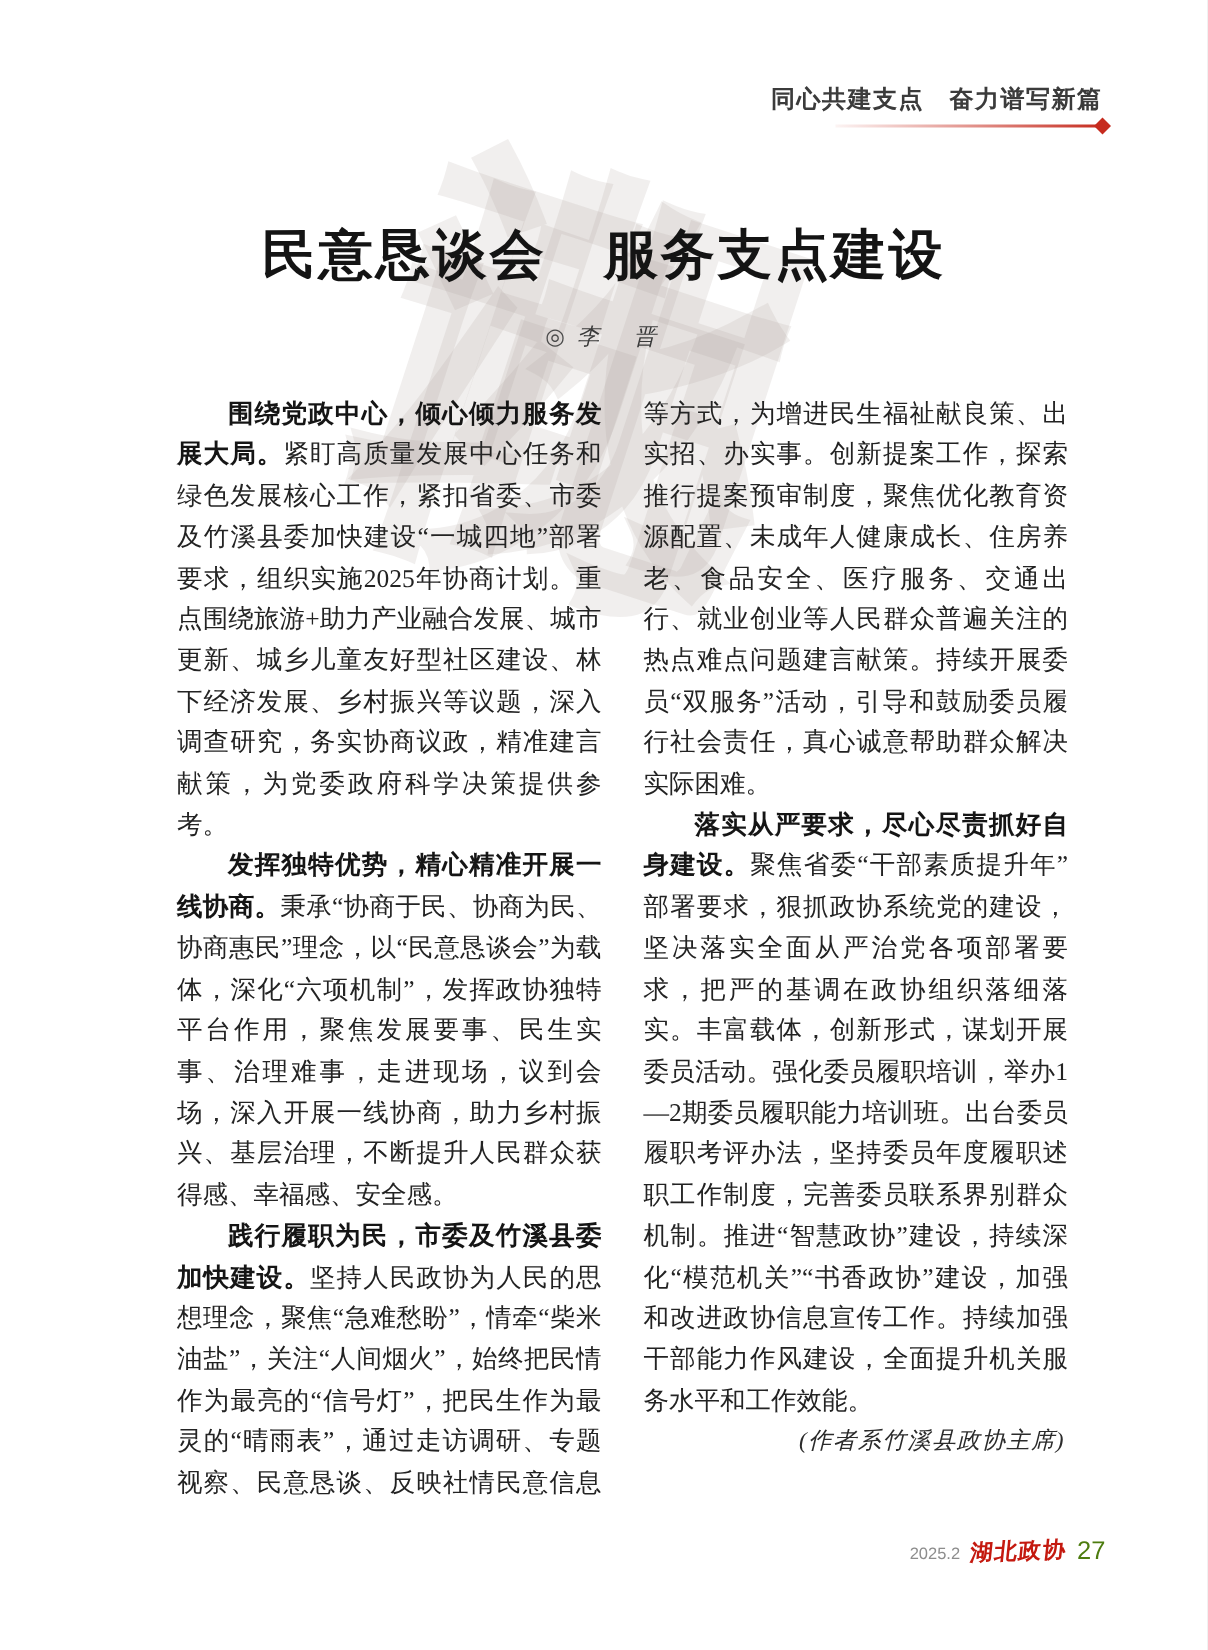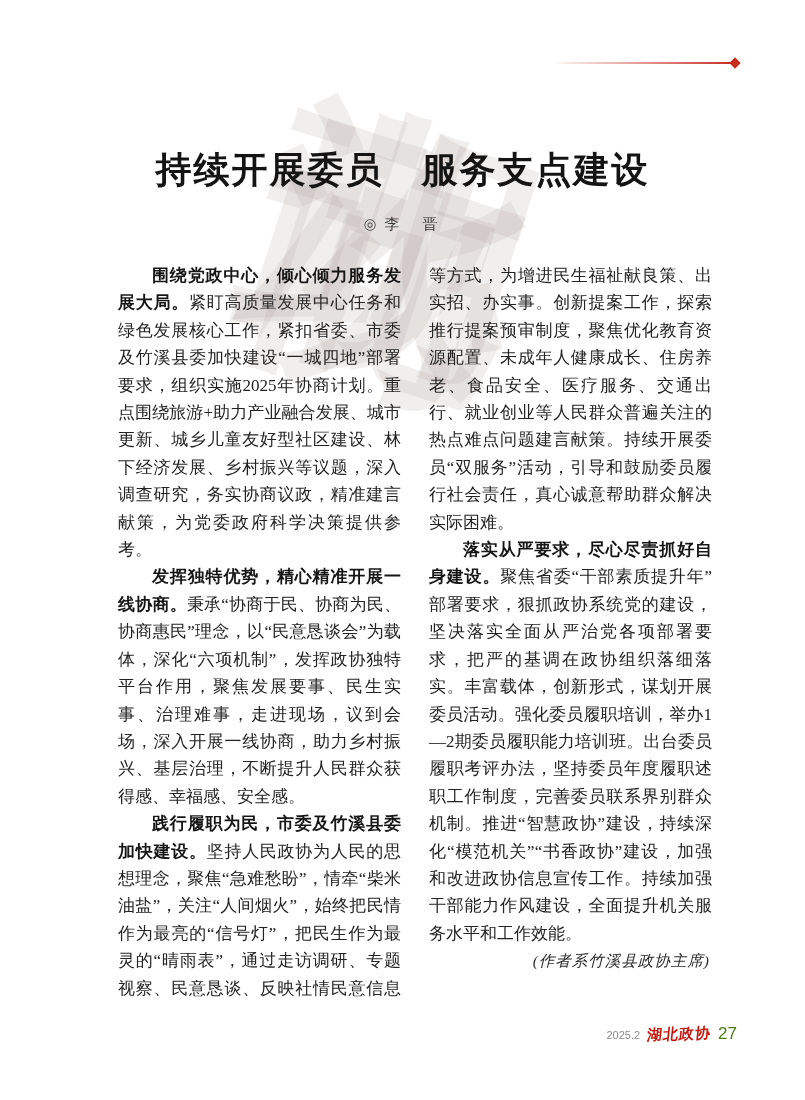--- a/index.html
+++ b/index.html
@@ -62,20 +62,21 @@
     font-weight:900;
     letter-spacing:2px;
     color:#141414;
     font-family:"Liberation Serif","DejaVu Serif",serif;
   }
   .author-line{
     margin-top:20px;
     font-size:15px;
     letter-spacing:4px;
     color:#3a3a3a;
+    font-style:italic;
   }
   .author-marker{color:#4a4a4a;margin-right:4px;}
   
   .columns{
     position:absolute;
     top:262px;left:118px;
     width:594px;height:762px;
     column-count:2;
     column-gap:28px;
     font-size:17px;
@@ -129,27 +130,28 @@
   }
 </style>
 </head>
 <body>
 
 <div class="page">
 
   <div class="watermark" aria-hidden="true">湖北政协</div>
 
   <div class="page-header">
+    <div class="section-title">同心共建支点　奋力谱写新篇</div>
     <div class="header-rule">
       <span class="diamond"></span>
     </div>
   </div>
 
   <div class="title-block">
-    <div class="article-title">持续开展委员　服务支点建设</div>
+    <div class="article-title">民意恳谈会　服务支点建设</div>
     <div class="author-line">
       <span class="author-marker">◎</span><span>李　晋</span>
     </div>
   </div>
 
   <div class="columns">
     <div id="article-body">
 
 
   <p><b class="lead">围绕党政中心，倾心倾力服务发展大局。</b><span class="ptext">紧盯高质量发展中心任务和绿色发展核心工作，紧扣省委、市委及竹溪县委加快建设“一城四地”部署要求，组织实施2025年协商计划。重点围绕旅游+助力产业融合发展、城市更新、城乡儿童友好型社区建设、林下经济发展、乡村振兴等议题，深入调查研究，务实协商议政，精准建言献策，为党委政府科学决策提供参考。</span></p>

